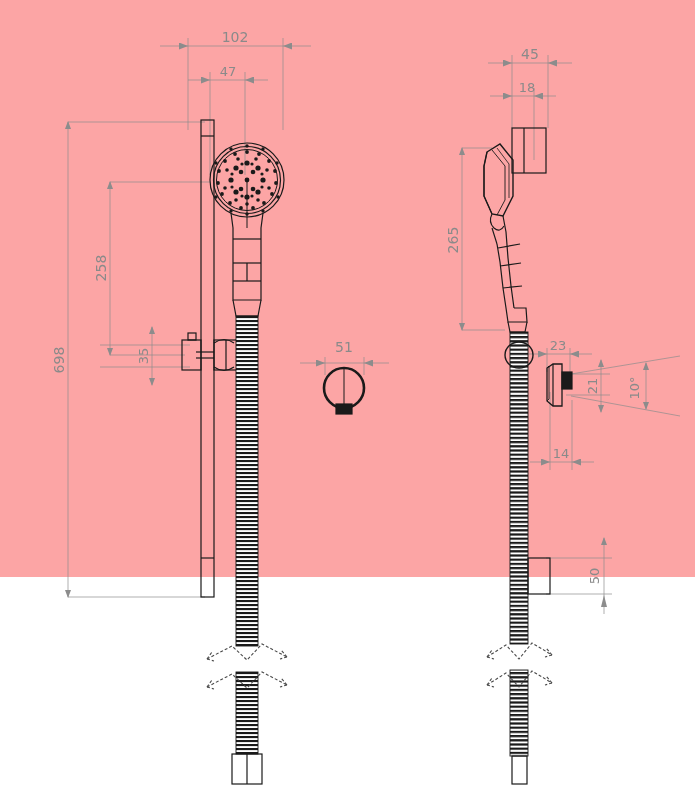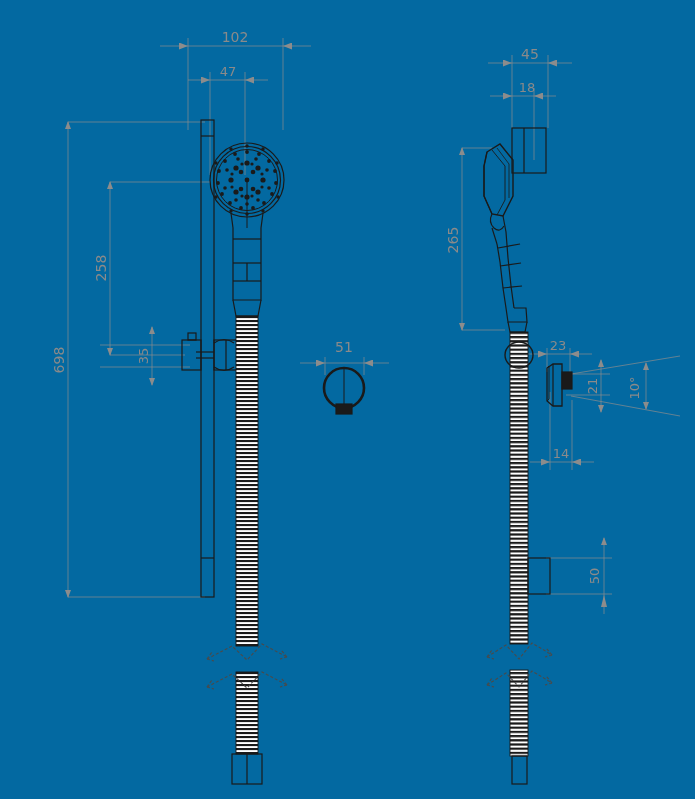--- a/index.html
+++ b/index.html
@@ -1,18 +1,18 @@
 <!DOCTYPE html>
 <html><head>
 <meta charset="utf-8">
 <style>
   html,body{margin:0;padding:0;background:#ffffff;}
   body{width:695px;height:799px;overflow:hidden;
        font-family:"DejaVu Sans","Liberation Sans",sans-serif;}
-  #stage{position:relative;width:695px;height:799px;background:#0369a1;}
+  #stage{position:relative;width:695px;height:577px;background:#fca5a5;}
   svg{display:block;}
   .dimtxt{font-family:"DejaVu Sans","Liberation Sans",sans-serif;
           font-size:13px;fill:#8a8a8a;}
   .dimtxt-lg{font-size:14px;}
 </style>
 </head>
 <body>
 
 <div id="stage">
 <svg width="695" height="799" viewBox="0 0 695 799" xmlns="http://www.w3.org/2000/svg">

